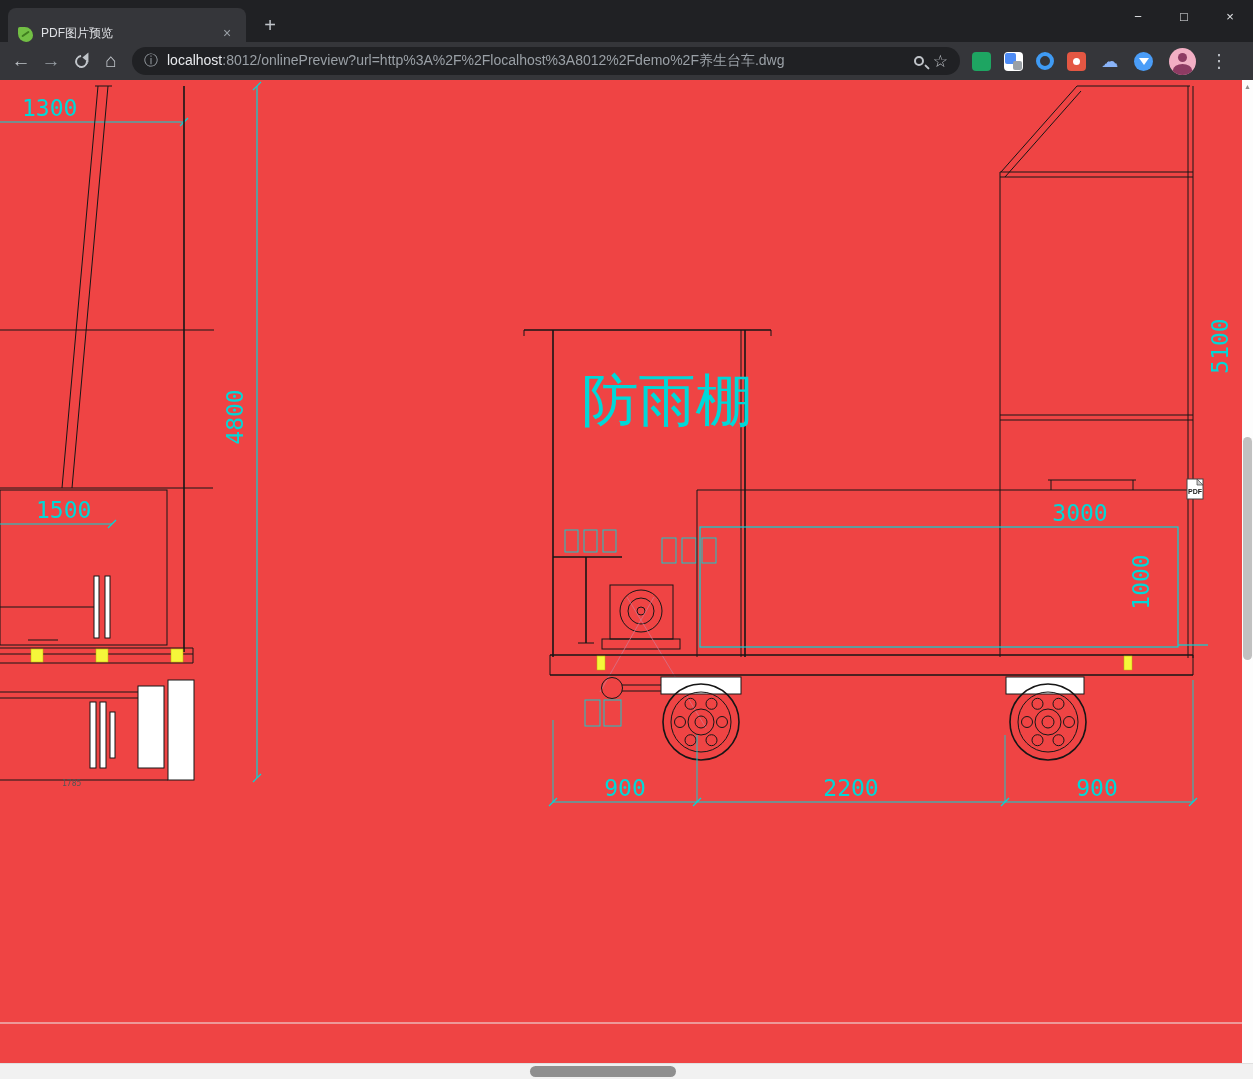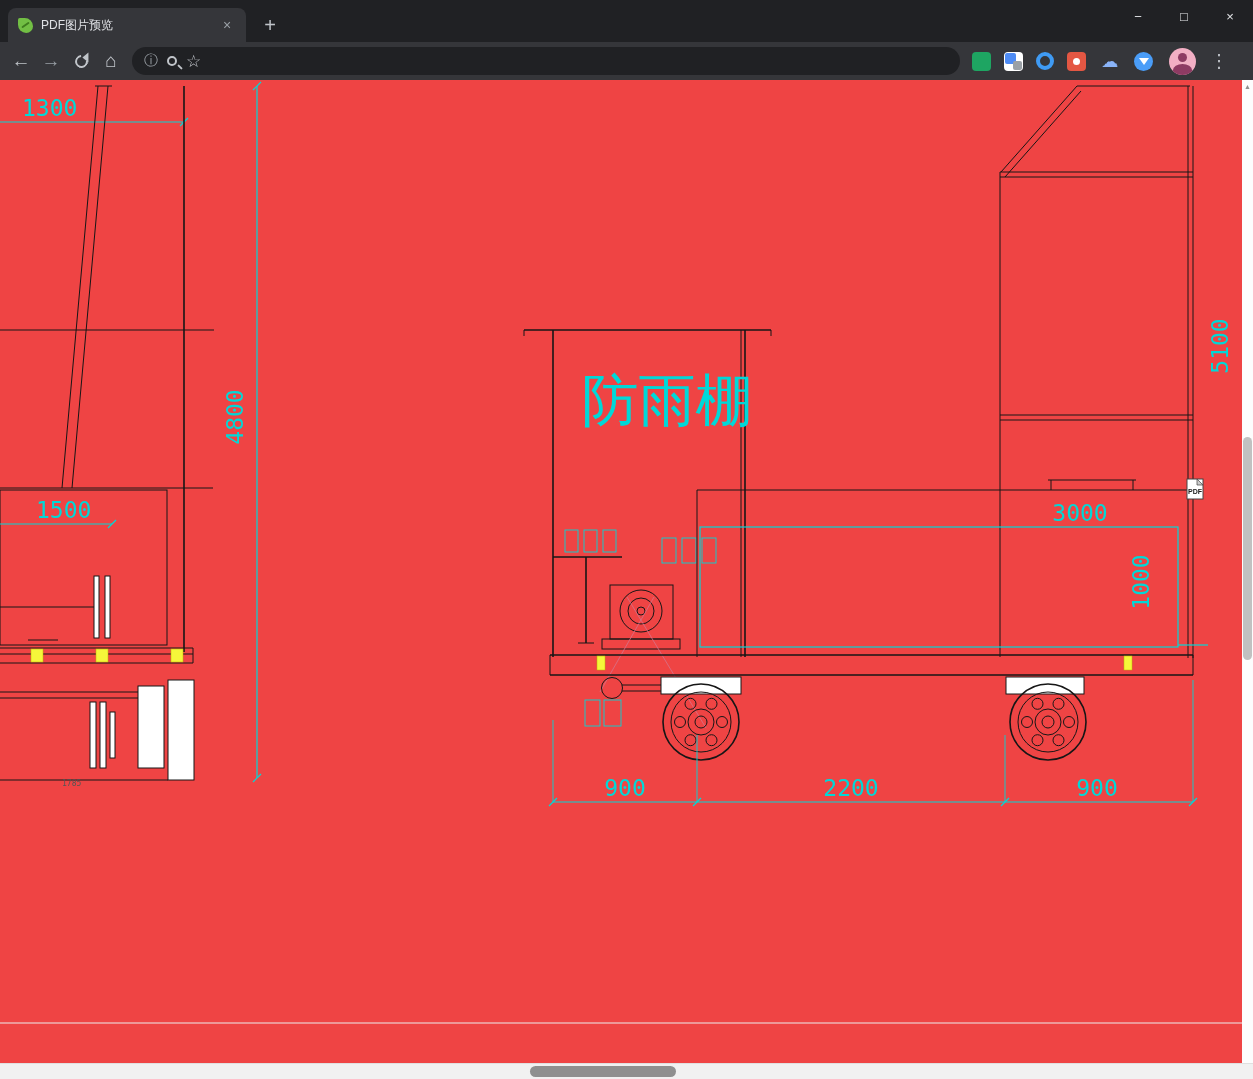--- a/index.html
+++ b/index.html
@@ -3,21 +3,21 @@
 <meta charset="utf-8">
 <style>
   * { margin:0; padding:0; box-sizing:border-box; }
   html,body { width:1253px; height:1079px; overflow:hidden; background:#202124;
               font-family:"Liberation Sans","DejaVu Sans",sans-serif; }
 
   
   .tabbar { position:relative; height:42px; background:#202124; }
   .tab { position:absolute; left:8px; top:8px; width:238px; height:34px;
          background:#35363a; border-radius:8px 8px 0 0; display:flex;
-         align-items:center; padding:0 10px; gap:8px; }
+         align-items:flex-end; padding:0 10px; gap:8px; }
   .favicon { width:15px; height:15px; background:#72bf44;
              border-radius:2px 60% 50% 60%; position:relative; flex:0 0 auto; }
   .favicon span { position:absolute; left:3px; top:6px; width:9px; height:2px;
                   background:#3f7d1e; border-radius:2px; transform:rotate(-35deg); }
   .tab-title { color:#dfe1e5; font-size:12px; flex:1; white-space:nowrap; overflow:hidden; }
   .tab-close { color:#9aa0a6; font-size:14px; width:18px; height:18px; line-height:18px;
                text-align:center; border-radius:50%; flex:0 0 auto; }
   .newtab { position:absolute; left:256px; top:11px; width:28px; height:28px;
             color:#c0c4c9; font-size:20px; line-height:28px; text-align:center; }
   .wincontrols { position:absolute; right:0; top:0; display:flex; }
@@ -119,20 +119,21 @@
   <div class="navbtn dim">→</div>
   <div class="navbtn">
       <span class="reload-ring">
         <i></i>
       </span>
     </div>
   <div class="navbtn">⌂</div>
 
   <div class="omnibox">
     <span class="info-ic">ⓘ</span>
+    <span class="url"><span class="host">localhost</span><span>:8012/onlinePreview?url=http%3A%2F%2Flocalhost%3A8012%2Fdemo%2F养生台车.dwg</span></span>
     <span class="mag">
         <i></i>
       </span>
     <span class="star">☆</span>
   </div>
 
   <div class="extensions">
     <div class="ext ext-green"></div>
     <div class="ext ext-translate">
         <i></i>

